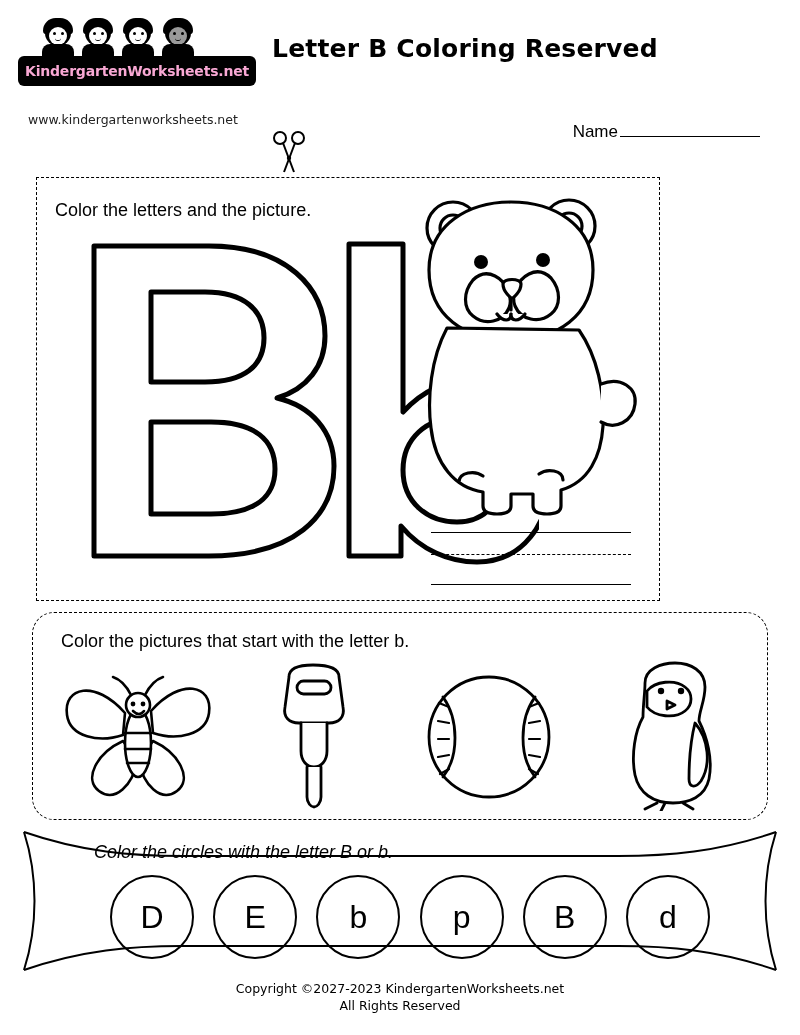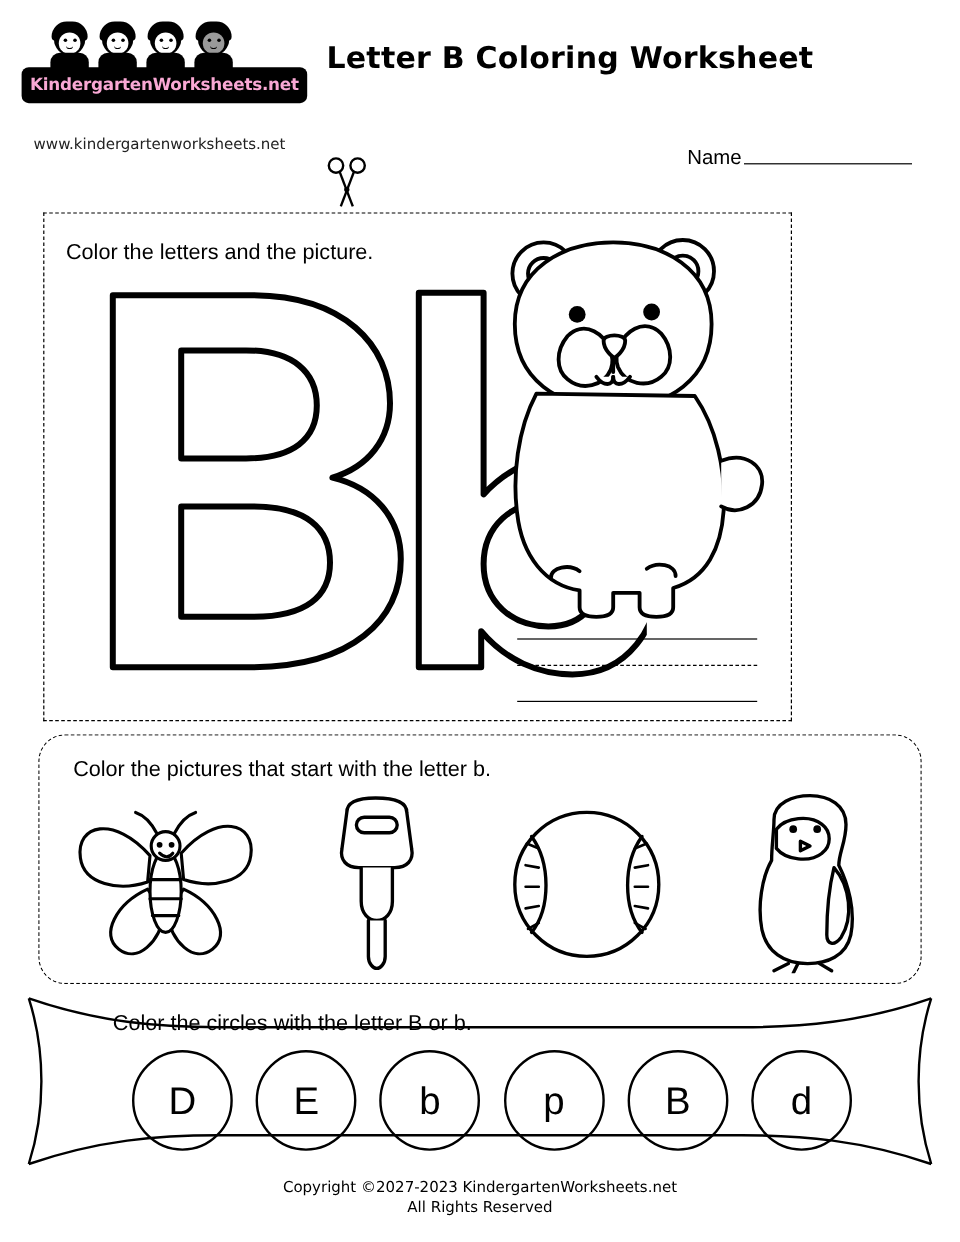--- a/index.html
+++ b/index.html
@@ -248,20 +248,21 @@
     top: 826px;
     width: 756px;
     height: 148px;
   }
   .s3-instr {
     position: absolute;
     left: 72px;
     top: 16px;
     font-size: 18px;
     font-family: "Liberation Sans", sans-serif;
+    font-style: italic;
   }
   .circle-row {
     position: absolute;
     left: 88px;
     top: 46px;
     width: 600px;
     height: 90px;
     display: flex;
     justify-content: space-between;
     align-items: center;
@@ -336,21 +337,21 @@
           <div class="body"></div>
       </div>
     </div>
     <div class="logo-banner">
       <span>KindergartenWorksheets.net</span>
     </div>
   </div>
 
   <div class="site-url">www.kindergartenworksheets.net</div>
 
-  <div class="worksheet-title">Letter B Coloring Worksheet</div>
+  <div class="worksheet-title">Letter B Coloring Reserved</div>
 
   <div class="name-line">
     <span>Name</span><span class="blank"></span>
   </div>
 </div>
 
 <div class="scissors">
   <svg viewBox="0 0 42 46" width="42" height="46">
     <circle cx="12" cy="8" r="6" fill="none" stroke="#000" stroke-width="2"></circle>
     <circle cx="30" cy="8" r="6" fill="none" stroke="#000" stroke-width="2"></circle>

